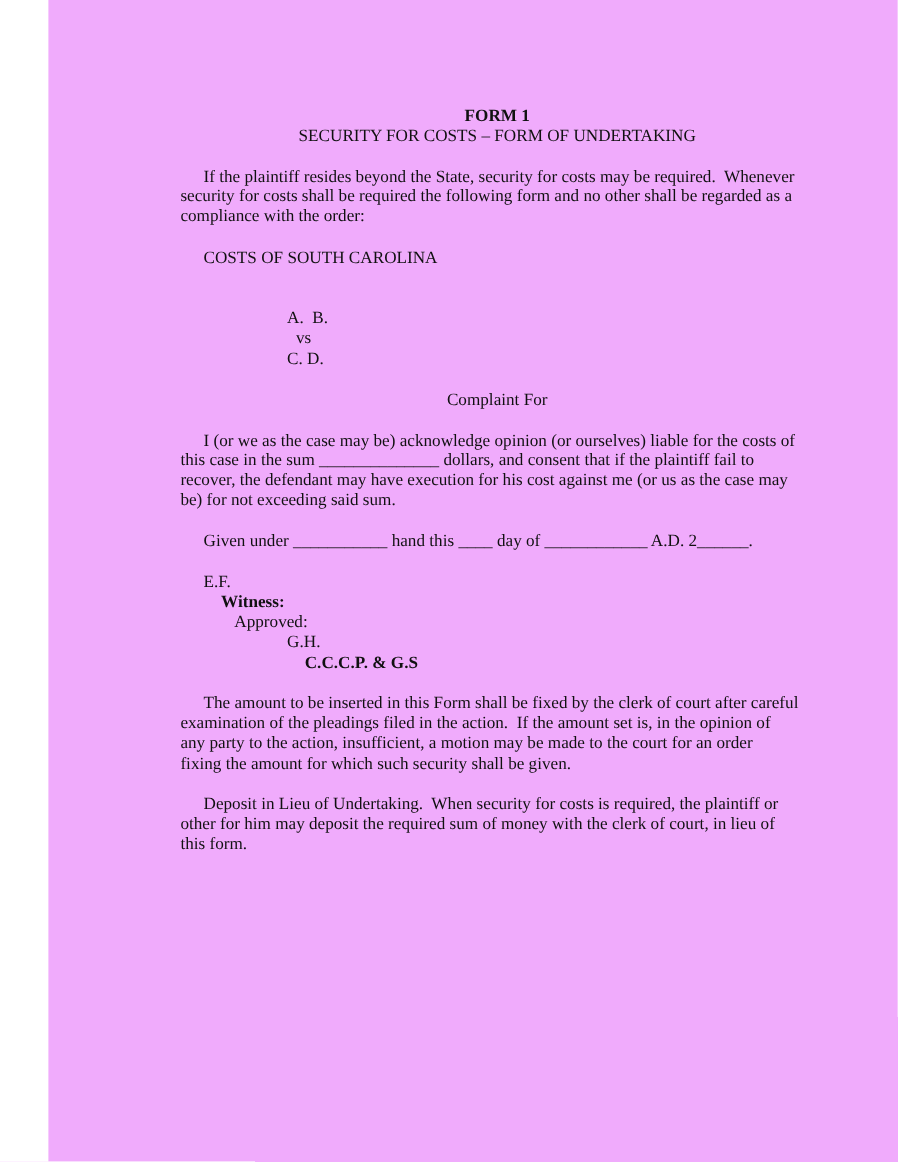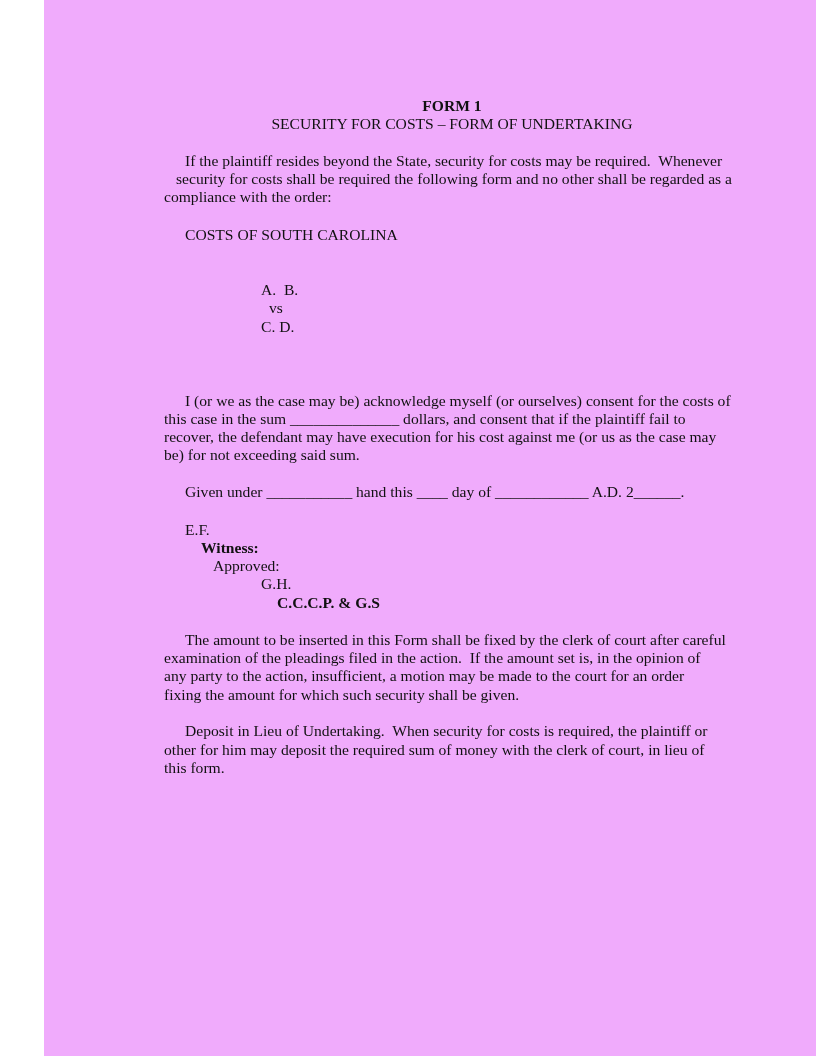--- a/index.html
+++ b/index.html
@@ -39,31 +39,32 @@
   </style>
 </head>
 <body>
 
 <div class="page">
 
   <div class="line center bold" style="top:97px;">FORM 1</div>
   <div class="line center" style="top:115px;">SECURITY FOR COSTS – FORM OF UNDERTAKING</div>
 
   <div class="line" style="top:152px; left:141px;">If the plaintiff resides beyond the State, security for costs may be required.  Whenever</div>
-  <div class="line" style="top:170px; left:132px;text-align:right;">security for costs shall be required the following form and no other shall be regarded as a</div>
+  <div class="line" style="top:170px; left:120px;text-align:right;">security for costs shall be required the following form and no other shall be regarded as a</div>
   <div class="line" style="top:188px; left:120px;">compliance with the order:</div>
 
   <div class="line" style="top:226px; left:141px;">COSTS OF SOUTH CAROLINA</div>
 
   <div class="line" style="top:281px; left:217px;">A.  B.</div>
   <div class="line" style="top:299px; left:225px;">vs</div>
   <div class="line" style="top:318px; left:217px;">C. D.</div>
 
+  <div class="line center" style="top:355px; left:120px; width:576px;">Complaint For</div>
 
-  <div class="line" style="top:392px; left:141px;">I (or we as the case may be) acknowledge myself (or ourselves) consent for the costs of</div>
+  <div class="line" style="top:392px; left:141px;">I (or we as the case may be) acknowledge opinion (or ourselves) liable for the costs of</div>
   <div class="line" style="top:410px; left:120px;">this case in the sum ______________ dollars, and consent that if the plaintiff fail to</div>
   <div class="line" style="top:428px; left:120px;">recover, the defendant may have execution for his cost against me (or us as the case may</div>
   <div class="line" style="top:446px; left:120px;">be) for not exceeding said sum.</div>
 
   <div class="line" style="top:483px; left:141px;">Given under ___________ hand this ____ day of ____________ A.D. 2______.</div>
 
   <div class="line" style="top:521px; left:141px;">E.F.</div>
   <div class="line" style="top:539px; left:157px;font-weight:bold;">Witness:</div>
   <div class="line" style="top:557px; left:169px;">Approved:</div>
   <div class="line" style="top:575px; left:217px;">G.H.</div>

